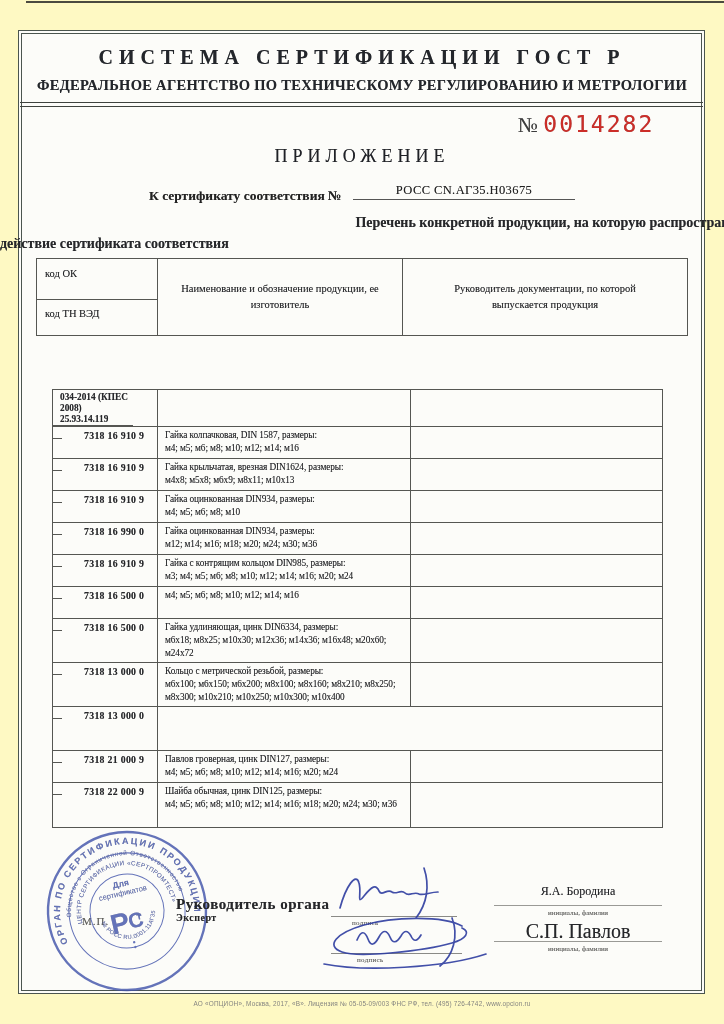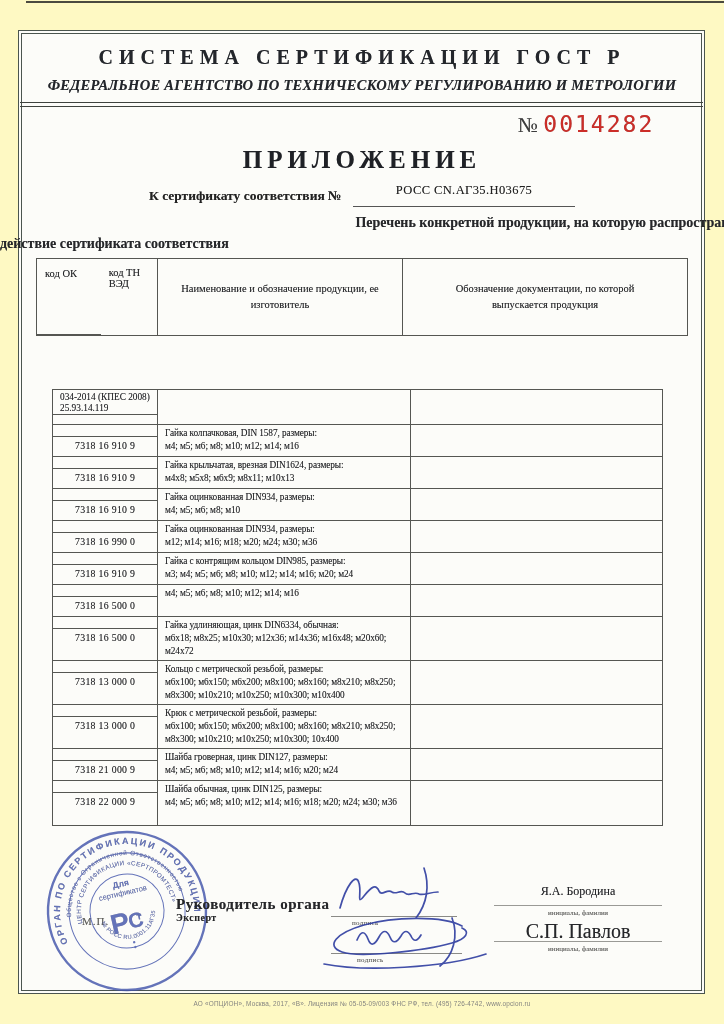--- a/index.html
+++ b/index.html
@@ -7,57 +7,57 @@
         font-family:"Liberation Serif","DejaVu Serif",serif;color:#26272a;
         text-shadow:0 0 .35px rgba(45,45,48,.45);}
   .scan-edge-top{position:absolute;top:1px;left:26px;right:0;height:2px;background:#2b2b29;opacity:.85;}
   .doc-border{position:absolute;left:18px;top:30px;width:687px;height:964px;
               border:1.6px solid #4b554f;background:#fcfcf9;box-sizing:border-box;}
   .doc-border::after{content:"";position:absolute;inset:2px;border:1px solid #4b554f;}
 
   .sys-title{position:absolute;top:46px;left:0;width:100%;text-align:center;
              font-size:20px;font-weight:700;letter-spacing:6px;color:#23262b;}
   .agency{position:absolute;top:77px;left:0;width:100%;text-align:center;
-          font-size:14.5px;font-weight:700;letter-spacing:.3px;color:#23262b;font-style:italic;}
+          font-size:14.5px;font-weight:700;letter-spacing:.3px;color:#23262b;}
   .header-rule{position:absolute;left:20px;top:102px;width:683px;height:3px;
                border-top:1.4px solid #3f433e;border-bottom:1px solid #3f433e;}
 
   .form-number{position:absolute;top:111px;left:518px;white-space:nowrap;font-size:21px;}
   .form-number .sign{color:#3c3c3c;}
   .form-number .digits{font-family:"DejaVu Sans Mono",monospace;font-size:23px;letter-spacing:2px;}
 
   .doc-title{position:absolute;top:146px;left:0;width:100%;text-align:center;
-             font-size:25px;font-weight:700;letter-spacing:5px;color:#1f2126;}
+             font-size:18px;font-weight:400;letter-spacing:5px;color:#1f2126;}
   .cert-line{position:absolute;top:188px;left:0;width:100%;text-align:center;
              font-size:13.5px;font-weight:700;color:#222;}
   .cert-value{display:inline-block;width:222px;border-bottom:1.2px solid #555;
               font-weight:400;font-size:12.5px;transform:translateY(-6px);
-              margin-left:8px;letter-spacing:.4px;padding-bottom:8px;}
+              margin-left:8px;letter-spacing:.4px;padding-bottom:1px;}
   .purpose1{position:absolute;top:215px;left:0;width:100%;text-align:right;font-size:14px;font-weight:700;margin-left:40px;}
   .purpose2{position:absolute;top:236px;left:0;width:100%;text-align:left;font-size:14px;font-weight:700;}
 
   
   .htable{position:absolute;left:36px;top:258px;width:652px;height:78px;
           border:1.1px solid #555652;display:flex;font-size:10.5px;box-sizing:border-box;background:#fcfcf9;}
-  .h-c1{width:121px;border-right:1.1px solid #555652;display:flex;flex-direction:row;box-sizing:border-box;}
+  .h-c1{width:121px;border-right:1.1px solid #555652;display:flex;flex-direction:column;box-sizing:border-box;}
   .h-c1-top{flex:1.15;padding:9px 0 0 8px;border-bottom:1px solid #555652;box-sizing:border-box;}
   .h-c1-bot{flex:1;padding:8px 0 0 8px;box-sizing:border-box;}
   .h-c2{width:245px;border-right:1.1px solid #555652;display:flex;align-items:center;justify-content:center;
         text-align:center;padding:0 20px;line-height:1.55;box-sizing:border-box;}
   .h-c3{flex:1;display:flex;align-items:center;justify-content:center;
         text-align:center;padding:0 28px;line-height:1.55;box-sizing:border-box;}
 
   
   .btable{position:absolute;left:52px;top:389px;width:611px;border:1.1px solid #555652;
           box-sizing:border-box;background:#fcfcf9;}
   .t-row{display:flex;border-bottom:1.1px solid #555652;min-height:32px;box-sizing:border-box;}
   .t-row:last-child{border-bottom:none;}
   .t-row.tall{min-height:44px;}
   .t-row.first{min-height:35px;}
-  .t-c1{width:105px;border-right:1.1px solid #555652;display:flex;flex-direction:column;box-sizing:border-box;}
+  .t-c1{width:105px;border-right:1.1px solid #555652;display:flex;box-sizing:border-box;font-weight:bold;}
   .c1-top{height:12px;border-bottom:1.1px solid #555652;font-size:9.3px;line-height:1.2;
           padding:1px 2px 0 7px;box-sizing:border-box;overflow:hidden;}
   .t-row.first .c1-top{height:auto;min-height:24px;padding-top:2px;}
   .c1-bot{flex:1;font-size:9.8px;padding:3px 2px 0 22px;letter-spacing:.3px;box-sizing:border-box;}
   .t-c2{width:253px;border-right:1.1px solid #555652;padding:2px 4px 2px 7px;
         font-size:9.3px;line-height:1.38;letter-spacing:-.1px;box-sizing:border-box;}
   .t-c3{flex:1;box-sizing:border-box;}
 
   
   .role-head{position:absolute;left:176px;top:896px;font-size:15px;font-weight:700;letter-spacing:.5px;}
@@ -108,21 +108,21 @@
 
   <div class="purpose1">Перечень конкретной продукции,  на которую распространяется</div>
   <div class="purpose2">действие сертификата соответствия</div>
 
   <div class="htable">
     <div class="h-c1">
       <div class="h-c1-top">код ОК</div>
       <div class="h-c1-bot">код ТН ВЭД</div>
     </div>
     <div class="h-c2">Наименование и обозначение продукции, ее изготовитель</div>
-    <div class="h-c3">Обозначение документации, по которой выпускается продукция</div>
+    <div class="h-c3">Руководитель документации, по которой выпускается продукция</div>
   </div>
 
   <div class="btable">
       <div class="t-row first">
         <div class="t-c1">
           <div class="c1-top">
             <div>034-2014 (КПЕС 2008)</div>
             <div>25.93.14.119</div>
           </div>
           <div class="c1-bot"></div>
@@ -194,54 +194,50 @@
           <div class="d-sizes">м4; м5; м6; м8; м10; м12; м14; м16</div>
         </div>
         <div class="t-c3"></div>
       </div>
       <div class="t-row tall">
         <div class="t-c1">
           <div class="c1-top"></div>
           <div class="c1-bot">7318 16 500 0</div>
         </div>
         <div class="t-c2">
-          <div class="d-title">Гайка удлиняющая, цинк DIN6334, обычная:</div>
+          <div class="d-title">Гайка удлиняющая, цинк DIN6334, размеры:</div>
           <div class="d-sizes">м6х18; м8х25; м10х30; м12х36; м14х36; м16х48; м20х60; м24х72</div>
         </div>
         <div class="t-c3"></div>
       </div>
       <div class="t-row tall">
         <div class="t-c1">
           <div class="c1-top"></div>
           <div class="c1-bot">7318 13 000 0</div>
         </div>
         <div class="t-c2">
           <div class="d-title">Кольцо с метрической резьбой, размеры:</div>
           <div class="d-sizes">м6х100; м6х150; м6х200; м8х100; м8х160; м8х210; м8х250; м8х300; м10х210; м10х250; м10х300; м10х400</div>
         </div>
         <div class="t-c3"></div>
       </div>
       <div class="t-row tall">
         <div class="t-c1">
           <div class="c1-top"></div>
           <div class="c1-bot">7318 13 000 0</div>
         </div>
-        <div class="t-c2">
-          <div class="d-title">Крюк с метрической резьбой, размеры:</div>
-          <div class="d-sizes">м6х100; м6х150; м6х200; м8х100; м8х160; м8х210; м8х250; м8х300; м10х210; м10х250; м10х300; 10х400</div>
-        </div>
         <div class="t-c3"></div>
       </div>
       <div class="t-row">
         <div class="t-c1">
           <div class="c1-top"></div>
           <div class="c1-bot">7318 21 000 9</div>
         </div>
         <div class="t-c2">
-          <div class="d-title">Шайба гроверная, цинк DIN127, размеры:</div>
+          <div class="d-title">Павлов гроверная, цинк DIN127, размеры:</div>
           <div class="d-sizes">м4; м5; м6; м8; м10; м12; м14; м16; м20; м24</div>
         </div>
         <div class="t-c3"></div>
       </div>
       <div class="t-row tall">
         <div class="t-c1">
           <div class="c1-top"></div>
           <div class="c1-bot">7318 22 000 9</div>
         </div>
         <div class="t-c2">

